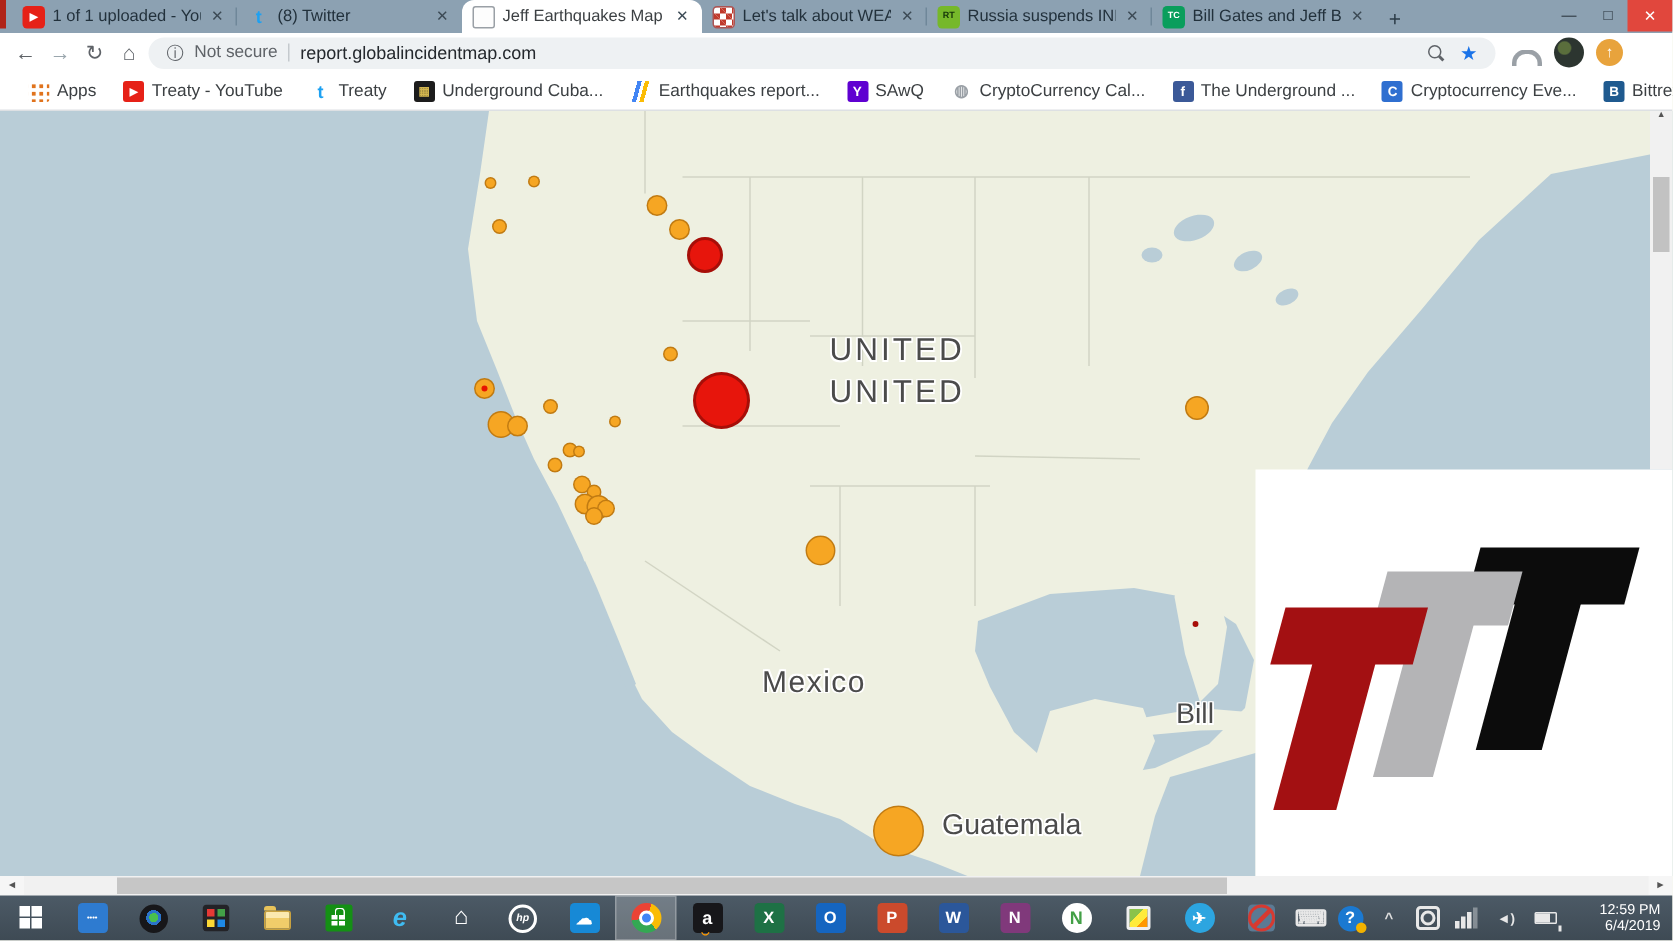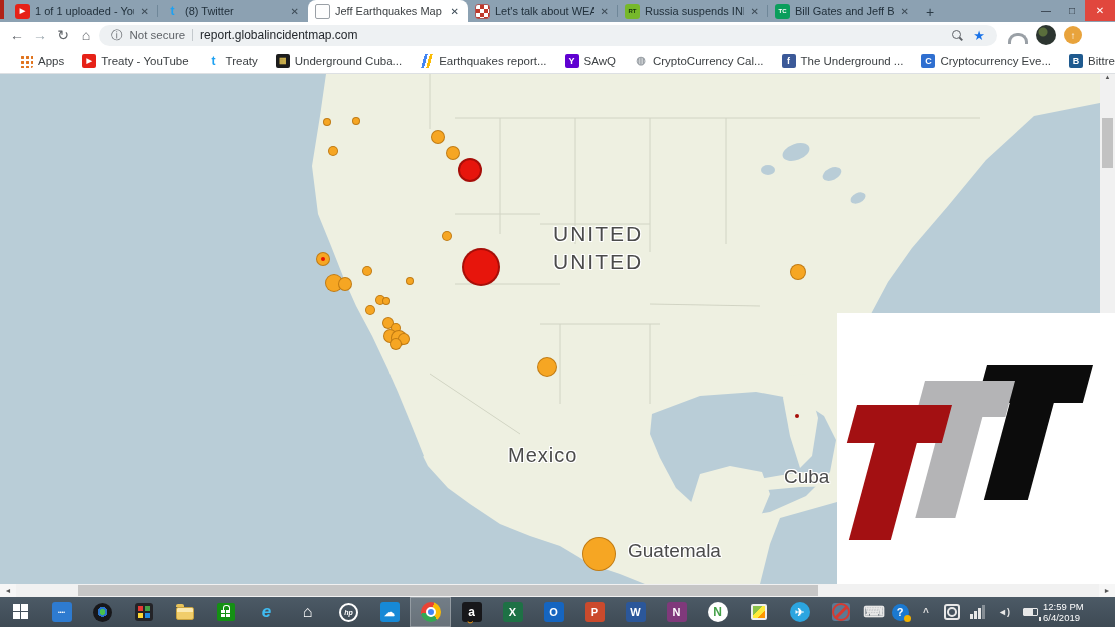--- a/index.html
+++ b/index.html
@@ -74,21 +74,21 @@
   .harrow.r{right:0}
   
   .whitebox{position:absolute;left:837px;top:313px;width:278px;height:271px;background:#fff}
   
   .taskbar{position:absolute;left:0;top:597px;width:1115px;height:30px;background:linear-gradient(#4c5a66,#3e4a54);
            display:flex;align-items:center;box-sizing:border-box}
   .slot{width:41px;height:30px;display:flex;align-items:center;justify-content:center;flex:0 0 auto;position:relative}
   .slot.active{background:rgba(255,255,255,.22);box-shadow:inset 0 0 0 1px rgba(255,255,255,.25)}
   .tslot{width:26px;height:30px;display:flex;align-items:center;justify-content:center;flex:0 0 auto}
   .tray{margin-left:auto;display:flex;align-items:center}
-  .clock{width:64px;font-size:9.5px;color:#fff;line-height:11px;padding-right:8px;flex:0 0 auto}
+  .clock{width:64px;text-align:right;font-size:9.5px;color:#fff;line-height:11px;padding-right:8px;flex:0 0 auto}
   .tb-ic{display:flex;align-items:center;justify-content:center;font-weight:bold;border-radius:3px;width:20px;height:20px;box-sizing:border-box;position:relative}
   .win{width:16px;height:16px;background-image:linear-gradient(#fff,#fff),linear-gradient(#fff,#fff),linear-gradient(#fff,#fff),linear-gradient(#fff,#fff);
        background-size:7px 7px;background-position:0 0,8px 0,0 8px,8px 8px;background-repeat:no-repeat;background-color:transparent;border-radius:0}
   .cam{width:19px;height:19px;border-radius:50%;background:radial-gradient(circle at 50% 46%,#49c04d 0 3px,#2b74c9 3px 5px,#17171a 5px)}
   .puzzle{width:18px;height:18px;background-color:#232327;background-image:linear-gradient(#e53935,#e53935),linear-gradient(#43a047,#43a047),linear-gradient(#fdd835,#fdd835),linear-gradient(#1e88e5,#1e88e5);
        background-size:5px 5px;background-position:3px 3px,10px 3px,3px 10px,10px 10px;background-repeat:no-repeat}
   .folder{width:18px;height:13px;background:linear-gradient(#fbe9b0 0 4px,#f1cd6a 4px);border:1px solid #c9a23f;border-radius:2px;position:relative;margin-top:3px}
   .folder::before{content:"";position:absolute;top:-4px;left:-1px;width:8px;height:3px;background:#e8c35a;border-radius:2px 2px 0 0}
   .store{width:18px;height:18px;background:#149014;border-radius:2px;position:relative}
   .store::before{content:"";position:absolute;left:6px;top:2px;width:5px;height:4px;border:1px solid #fff;border-bottom:none;border-radius:3px 3px 0 0}
@@ -269,21 +269,21 @@
       <path d="M560,250 L560,330"></path>
       <path d="M650,250 L650,330"></path>
       <path d="M430,300 L520,360"></path>
     </g>
   </svg>
   <div class="maplabel lbl-us">
     <div>UNITED</div>
     <div>UNITED</div>
   </div>
   <div class="maplabel lbl-mx">Mexico</div>
-  <div class="maplabel lbl-cu">Cuba</div>
+  <div class="maplabel lbl-cu">Bill</div>
   <div class="maplabel lbl-gt">Guatemala</div>
   <div id="markers">
       <div class="mk orange" style="left: 323px; top: 44px; height: 8px; width: 8px;"></div>
       <div class="mk orange" style="left: 352px; top: 43px; height: 8px; width: 8px;"></div>
       <div class="mk orange" style="left: 328px; top: 72px; height: 10px; width: 10px;"></div>
       <div class="mk orange" style="left: 431px; top: 56px; height: 14px; width: 14px;"></div>
       <div class="mk orange" style="left: 446px; top: 72px; height: 14px; width: 14px;"></div>
       <div class="mk red" style="left: 458px; top: 84px; height: 24px; width: 24px;"></div>
       <div class="mk orange" style="left: 442px; top: 157px; height: 10px; width: 10px;"></div>
       <div class="mk red" style="left: 462px; top: 174px; height: 38px; width: 38px;"></div>

